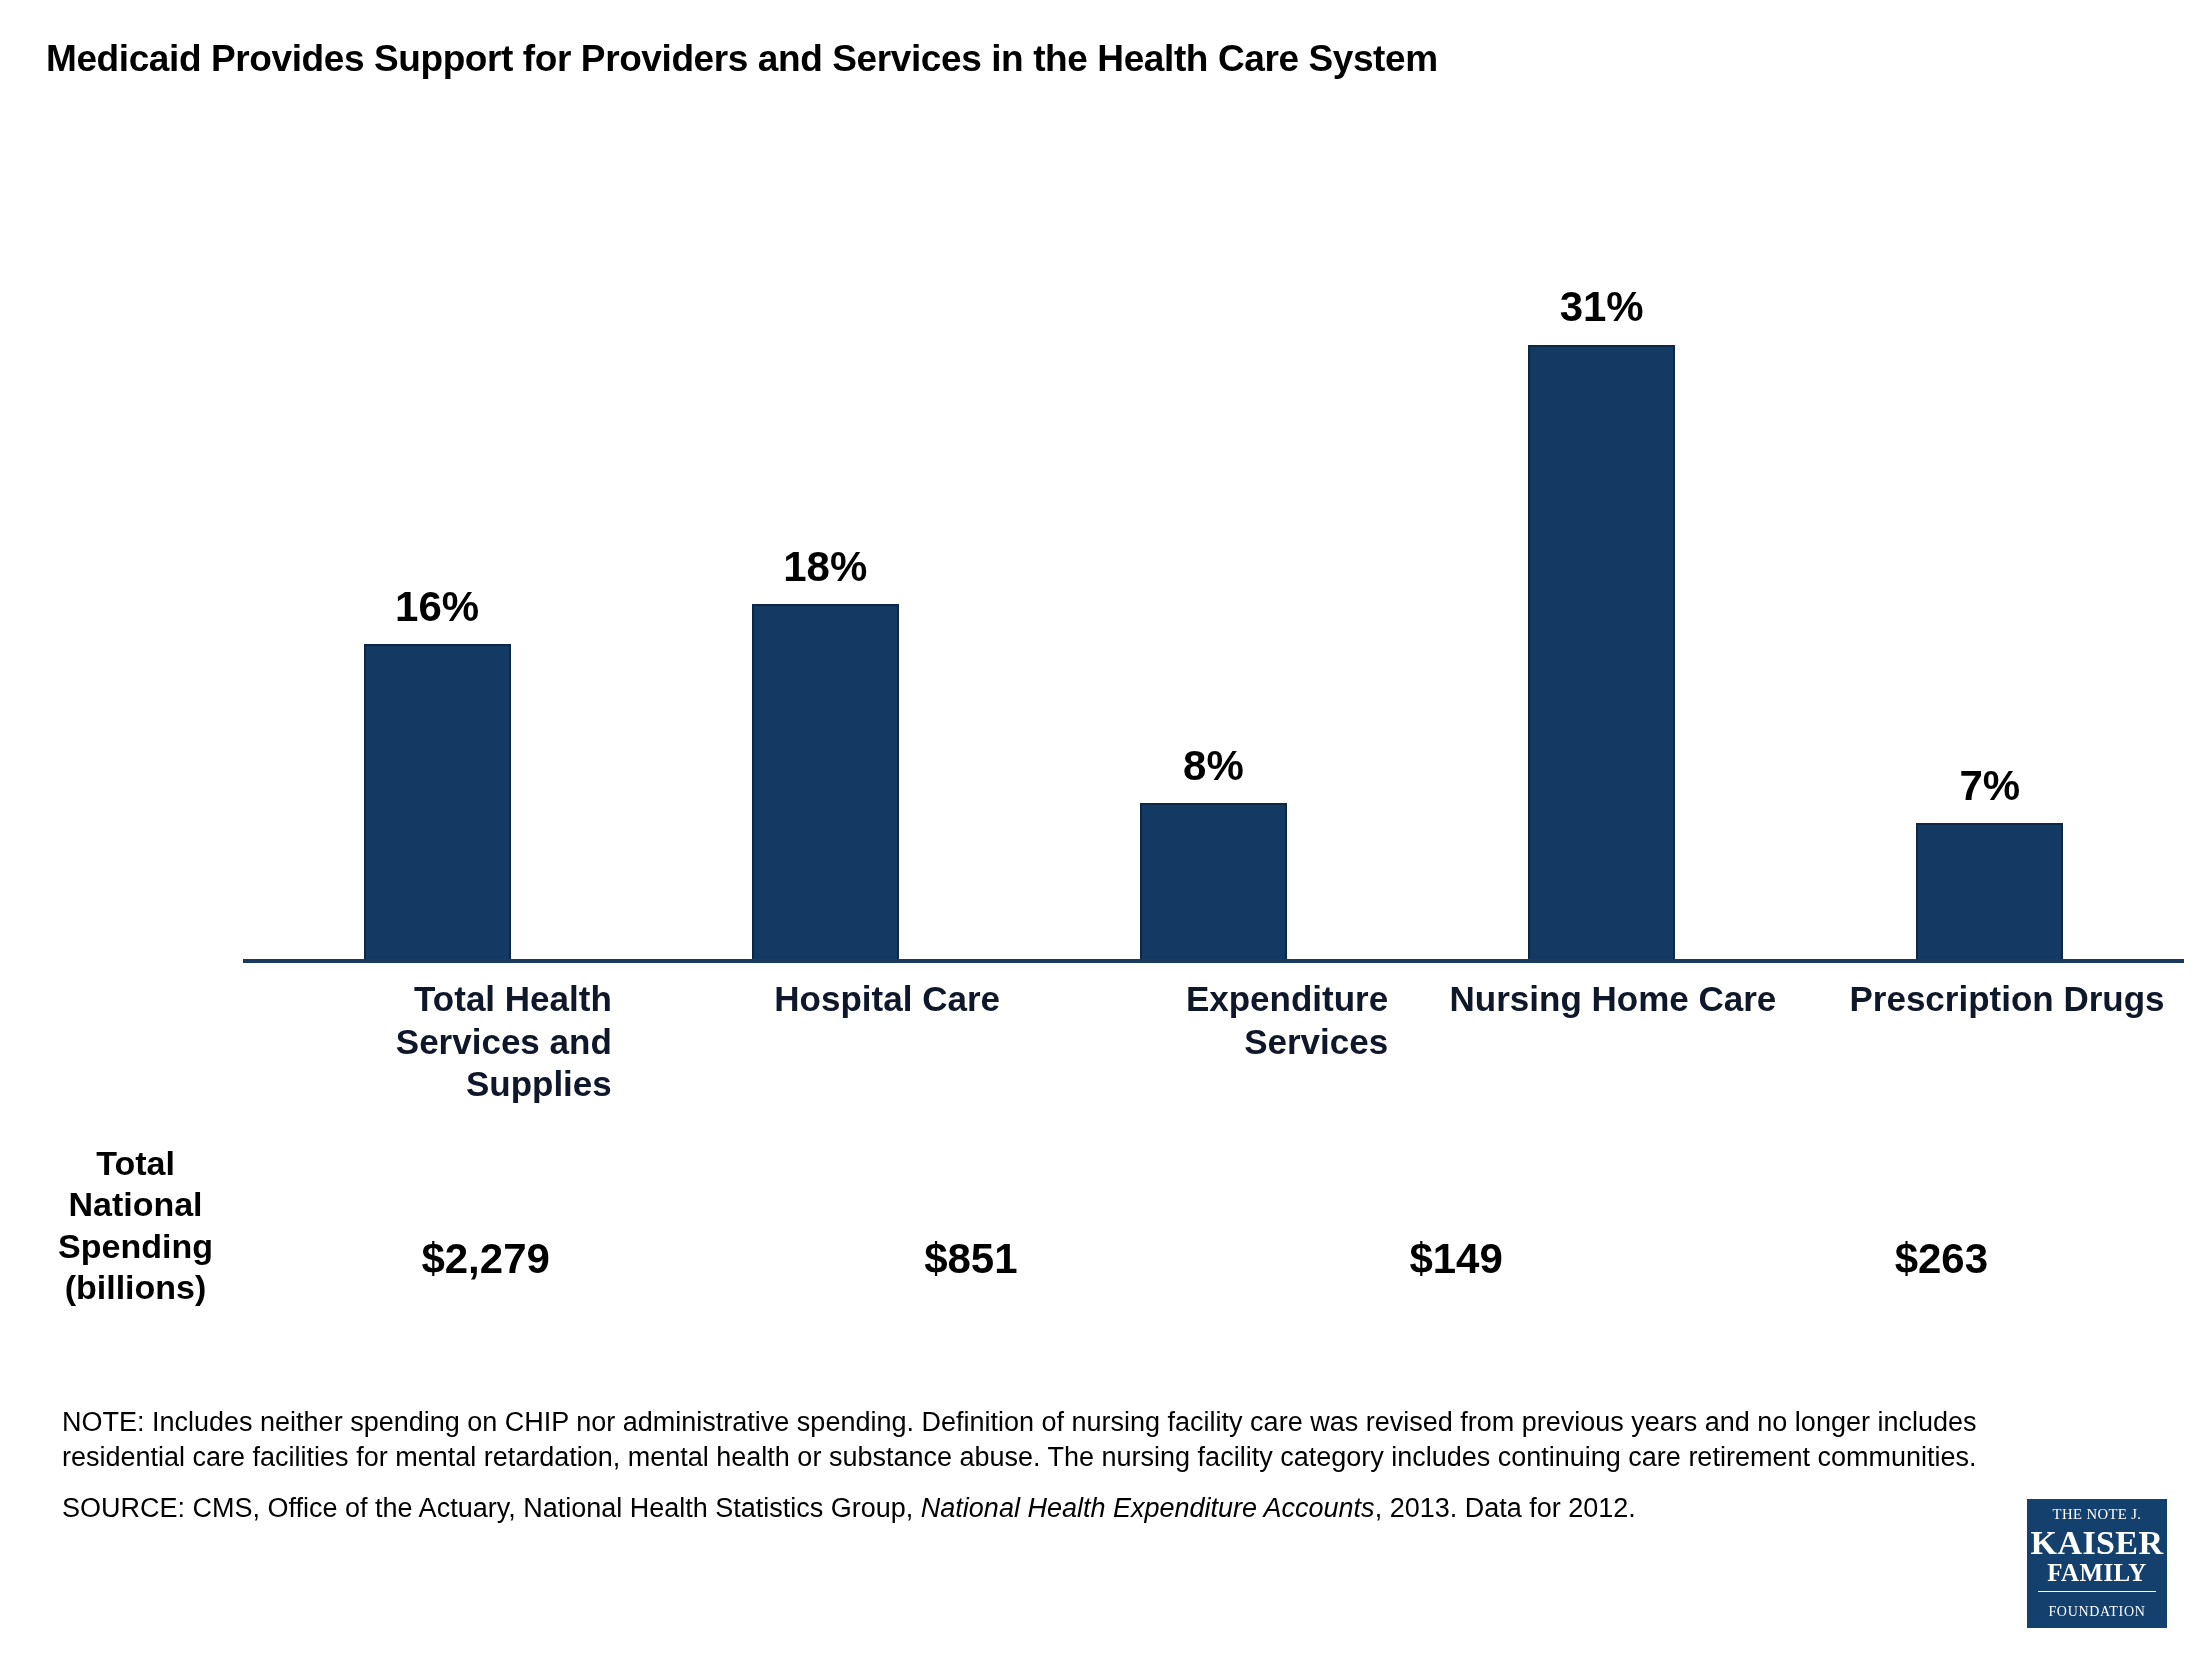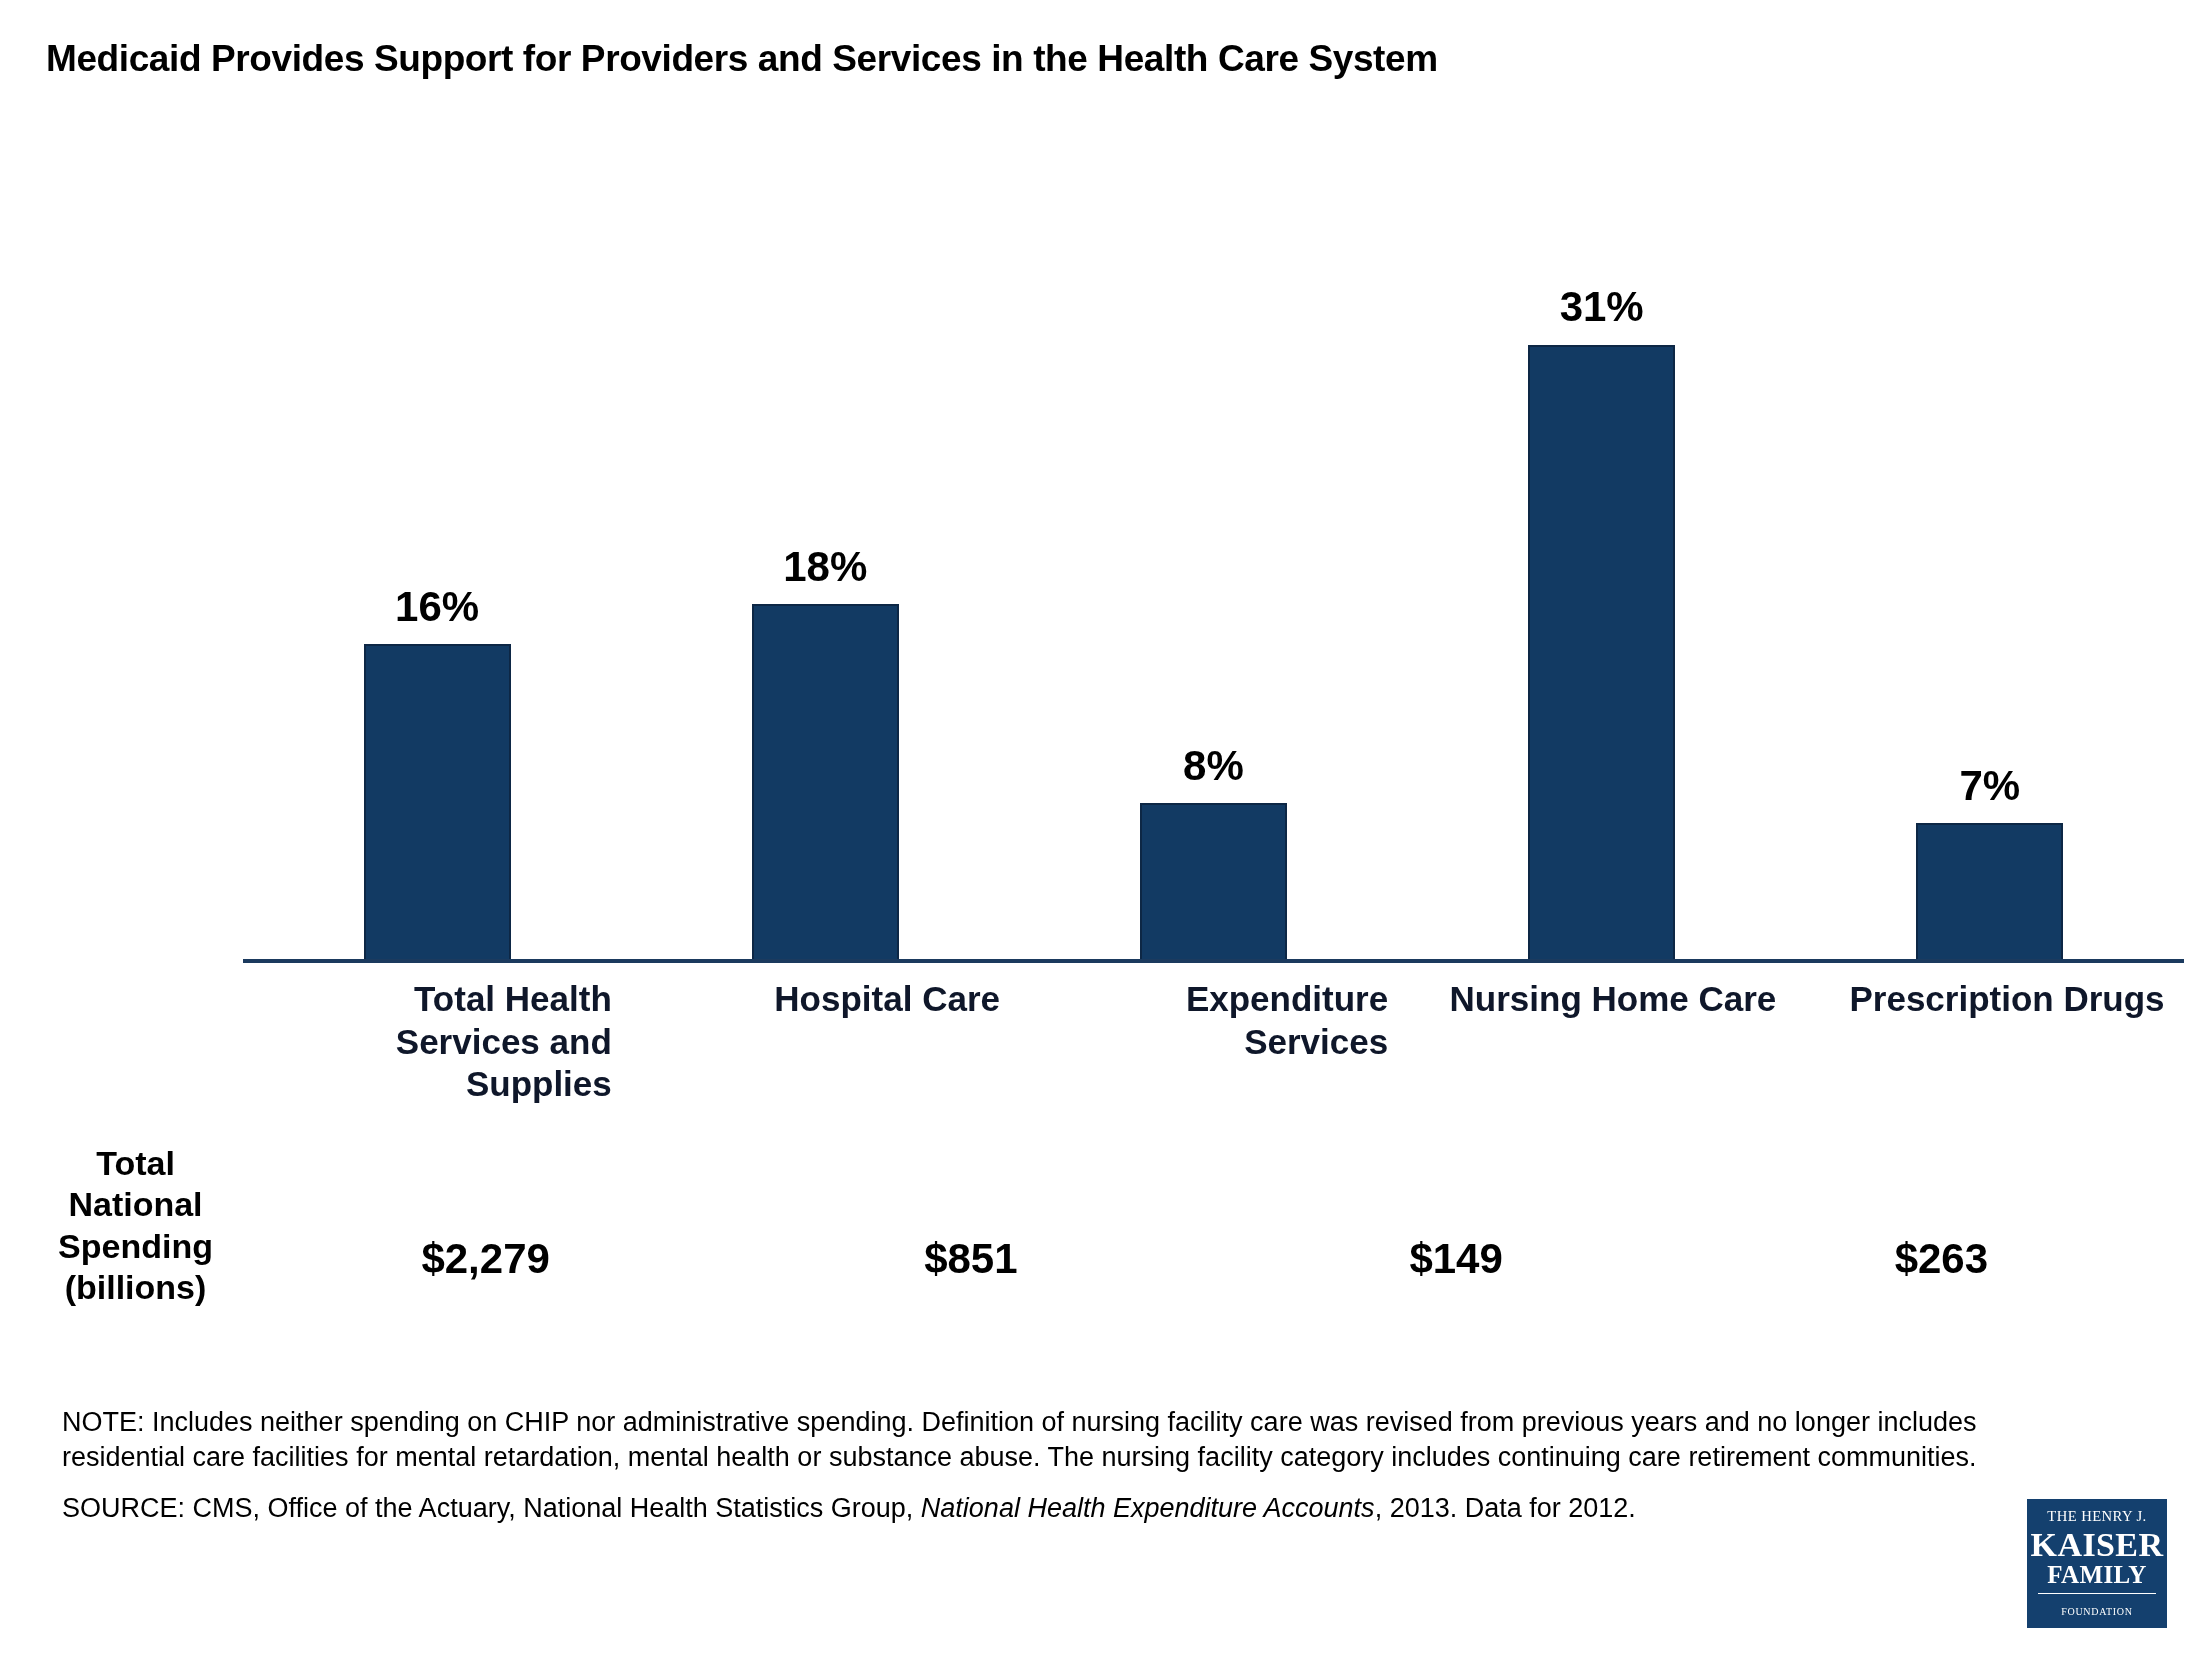--- a/index.html
+++ b/index.html
@@ -169,21 +169,21 @@
     font-size: 34px;
     font-weight: bold;
     letter-spacing: 0.4px;
   }
   .logo .l3 {
     font-size: 25px;
     font-weight: bold;
     letter-spacing: 0.4px;
   }
   .logo .l4 {
-    font-size: 10px;
+    font-size: 14px;
     letter-spacing: 0.7px;
     margin-top: 5.9px;
     border-top: 1.5px solid #ffffff;
     padding-top: 13px;
     width: 88%;
     text-align: center;
   }
 </style>
 </head>
 <body>
@@ -245,20 +245,20 @@
     <div class="total-val">$149</div>
     <div class="total-val">$263</div>
   </div>
 
   <div class="notes">
     <p class="note-block">NOTE: Includes neither spending on CHIP nor administrative spending.  Definition of nursing facility care was revised from previous years and no longer includes residential care facilities for mental retardation, mental health or substance abuse. The nursing facility category includes  continuing care retirement communities.</p>
     <p class="note-block"><span>SOURCE: CMS, Office of the Actuary, National Health Statistics Group, </span><span class="src-em">National Health Expenditure Accounts</span><span>, 2013. Data for 2012.</span></p>
   </div>
 
   <div class="logo">
-    <div class="l1">THE HENRY J.</div>
+    <div class="l1">THE NOTE J.</div>
     <div class="l2">KAISER</div>
     <div class="l3">FAMILY</div>
     <div class="l4">FOUNDATION</div>
   </div>
 
 </div>
 
 
 </body></html>

